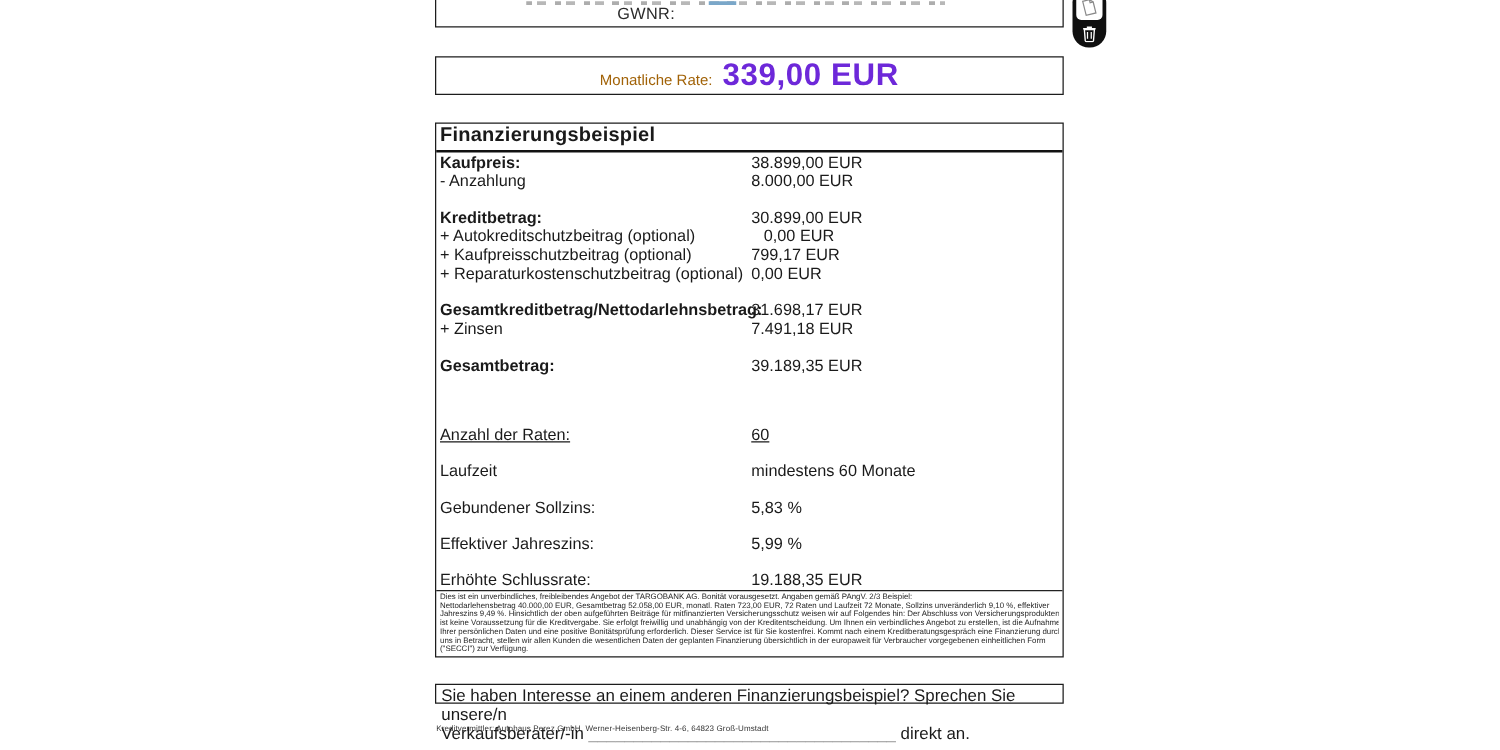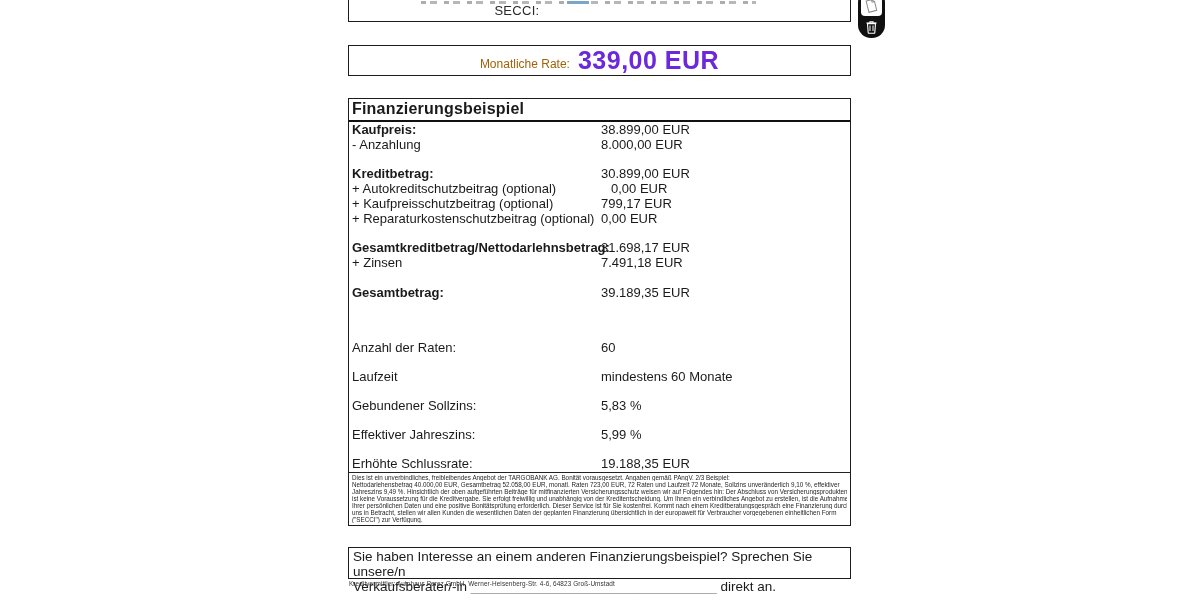--- a/index.html
+++ b/index.html
@@ -68,21 +68,21 @@
   .fin-row .val { white-space: nowrap; }
 
   .fine-print {
     border-top: 1px solid #222;
     padding: 1px 3px 2px 3px;
     font-size: 6.3px; line-height: 7px; color: #1f1f1f;
   }
   .fine-print div { white-space: nowrap; overflow: hidden; }
 
   
-  #interest-box { top: 547px; height: 32px; padding: 1px 4px; }
+  #interest-box { top: 547px; height: 16px; padding: 1px 4px; }
   .interest-text { font-size: 13.5px; line-height: 15px; color: #1a1a1a; }
   .uline { color: #9a9a9a; white-space: pre; font-size: 13px; }
 
   
   #footer-line {
     position: absolute; left: 349px; top: 580px; width: 503px;
     font-size: 6.4px; color: #333; letter-spacing: .1px;
   }
 
   
@@ -107,21 +107,21 @@
     cursor: pointer;
   }
 </style>
 </head>
 <body>
 
 <div class="doc-box" id="gwnr-box">
   <div class="remnant"></div>
   <div class="remnant-blue"></div>
   <div class="gwnr-row">
-    <span class="gwnr-label">SECCI:</span>
+    <span class="gwnr-label">GWNR:</span>
     <span class="gwnr-field">
       <span>___________________</span>
       
     </span>
   </div>
 </div>
 
 <div id="fab">
   <div class="fab-page-btn">
     <span style="display:flex;">
@@ -183,21 +183,21 @@
         <span class="val">31.698,17 EUR</span>
       </div>
       <div class="fin-row" style="margin-top: 0px;">
         <span class="lbl">+ Zinsen</span>
         <span class="val">7.491,18 EUR</span>
       </div>
       <div class="fin-row" style="margin-top: 15px;">
         <span class="lbl bold">Gesamtbetrag:</span>
         <span class="val">39.189,35 EUR</span>
       </div>
-      <div class="fin-row" style="margin-top: 40px;">
+      <div class="fin-row" style="margin-top: 40px; text-decoration: underline;">
         <span class="lbl">Anzahl der Raten:</span>
         <span class="val">60</span>
       </div>
       <div class="fin-row" style="margin-top: 14px;">
         <span class="lbl">Laufzeit</span>
         <span class="val">mindestens 60 Monate</span>
       </div>
       <div class="fin-row" style="margin-top: 14px;">
         <span class="lbl">Gebundener Sollzins:</span>
         <span class="val">5,83 %</span>

